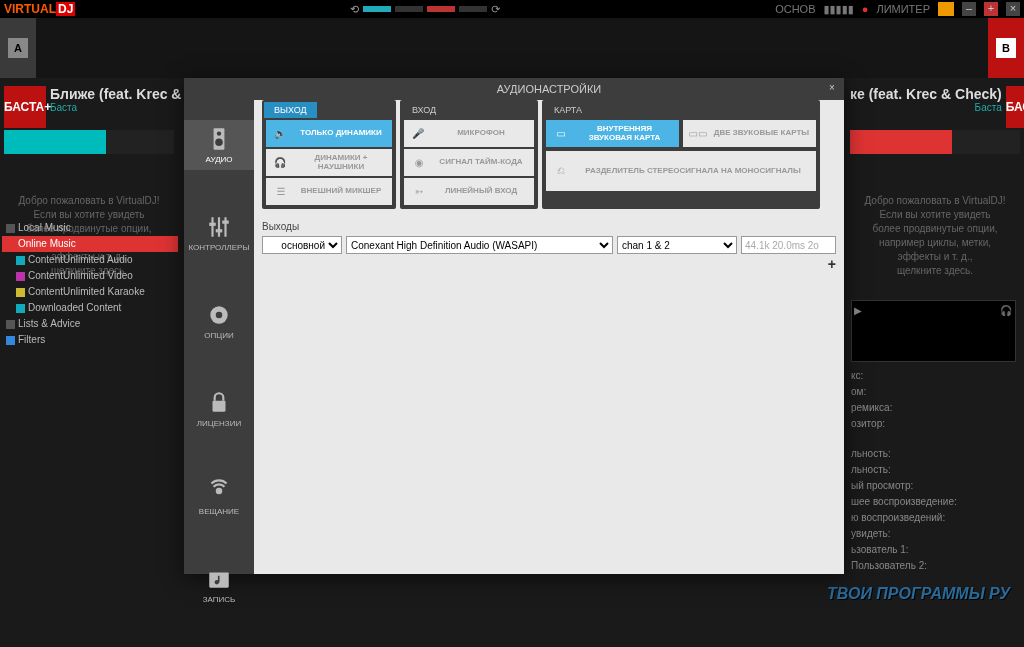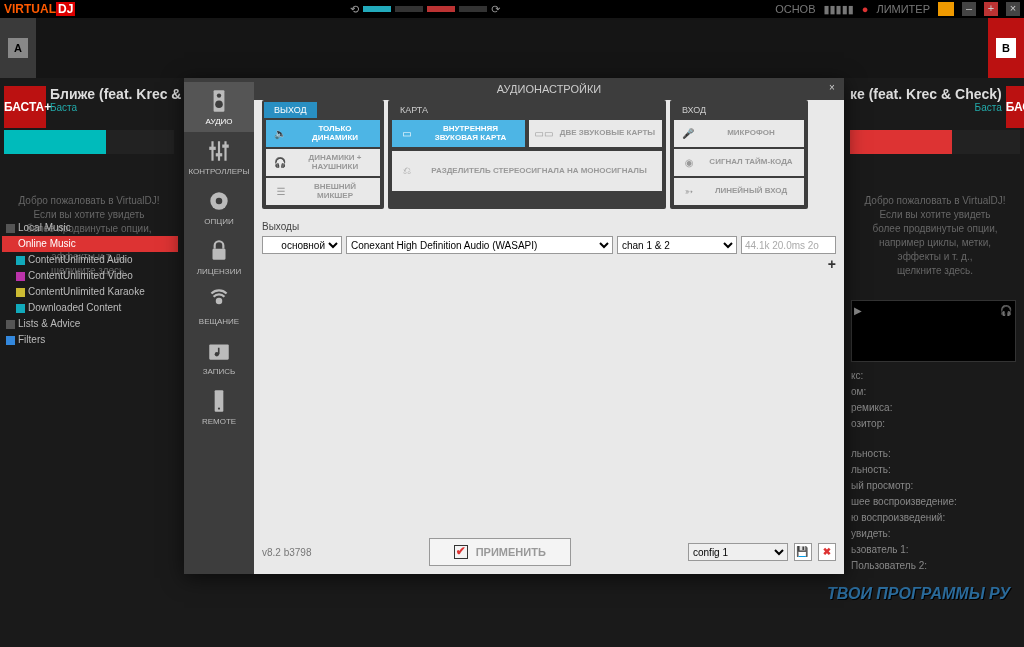--- a/index.html
+++ b/index.html
@@ -50,31 +50,31 @@
 .pv .head{position:absolute;right:2px;top:2px;color:#888;}
 
 .watermark{position:absolute;right:14px;bottom:44px;color:#2a6a9a;font-size:16px;font-weight:bold;font-style:italic;text-shadow:1px 1px #000;}
 
 
 .dialog{position:absolute;left:184px;top:78px;width:660px;height:496px;background:#e9e9e9;box-shadow:0 4px 20px rgba(0,0,0,.6);display:flex;font-size:10px;}
 .dialog-title{position:absolute;left:70px;right:0;top:0;height:22px;background:#3d3d3d;color:#ccc;text-align:center;line-height:22px;font-size:11px;}
 .dialog-close{position:absolute;right:4px;top:3px;width:16px;height:16px;color:#ccc;text-align:center;line-height:14px;}
 
 .side-nav{width:70px;background:#3d3d3d;padding-top:4px;}
-.side-nav .nitem{text-align:center;padding:6px 0;color:#bbb;font-size:8px;}
+.side-nav .nitem{text-align:center;padding:6px 0;color:#bbb;font-size:8px;margin-top:38px;}
 .side-nav .nitem.active{background:#555;color:#fff;}
 .side-nav .nicon{width:26px;height:26px;margin:0 auto 3px;}
 .side-nav svg{fill:#bbb;}
 
 .dialog-body{flex:1;padding:22px 8px 8px 8px;position:relative;display:flex;flex-direction:column;}
 .groups{display:flex;gap:4px;}
 .group{background:#3d3d3d;padding:2px;border-radius:2px;}
 .group-title{background:#298fc2;color:#fff;font-size:9px;padding:3px 10px;display:inline-block;}
 .group-title.dark{background:#3d3d3d;color:#ccc;}
-.group.g1{width:122px;} .group.g2{width:278px;} .group.g3{width:138px;}
+.group.g1{width:134px;} .group.g2{width:278px;} .group.g3{width:138px;}
 .opt{display:flex;align-items:center;gap:6px;background:#e9e9e9;margin:2px;padding:3px 6px;height:27px;cursor:pointer;}
 .opt.sel{background:#4db5e5;color:#fff;}
 .opt .oicon{width:18px;height:18px;display:flex;align-items:center;justify-content:center;}
 .opt .olabel{font-size:8px;font-weight:bold;text-align:center;flex:1;line-height:1.1;}
 .g2 .row{display:flex;}
 .g2 .opt{flex:1;}
 .opt.tall{height:40px;}
 
 .outputs-label{margin-top:12px;color:#444;font-size:10px;}
 .outputs-row{display:flex;gap:4px;margin-top:4px;align-items:center;}
@@ -270,70 +270,60 @@
         <div class="opt">
           <div class="oicon">🎧</div>
           <div class="olabel">ДИНАМИКИ + НАУШНИКИ</div>
         </div>
         <div class="opt">
           <div class="oicon">☰</div>
           <div class="olabel">ВНЕШНИЙ МИКШЕР</div>
         </div>
       </div>
 
+      <div class="group g3">
+        <div class="group-title dark">ВХОД</div>
+        <div class="opt">
+          <div class="oicon">🎤</div>
+          <div class="olabel">МИКРОФОН</div>
+        </div>
+        <div class="opt">
+          <div class="oicon">◉</div>
+          <div class="olabel">СИГНАЛ ТАЙМ-КОДА</div>
+        </div>
+        <div class="opt">
+          <div class="oicon">➳</div>
+          <div class="olabel">ЛИНЕЙНЫЙ ВХОД</div>
+        </div>
+      </div>
+
       <div class="group g2">
         <div class="group-title dark">КАРТА</div>
         <div class="row">
           <div class="opt sel">
             <div class="oicon">▭</div>
             <div class="olabel">ВНУТРЕННЯЯ ЗВУКОВАЯ КАРТА</div>
           </div>
           <div class="opt">
             <div class="oicon">▭▭</div>
             <div class="olabel">ДВЕ ЗВУКОВЫЕ КАРТЫ</div>
           </div>
         </div>
         <div class="row">
           <div class="opt tall" style="width:50%;">
             <div class="oicon">⎌</div>
             <div class="olabel">РАЗДЕЛИТЕЛЬ СТЕРЕОСИГНАЛА НА МОНОСИГНАЛЫ</div>
           </div>
         </div>
       </div>
-
-      <div class="group g3">
-        <div class="group-title dark">ВХОД</div>
-        <div class="opt">
-          <div class="oicon">🎤</div>
-          <div class="olabel">МИКРОФОН</div>
-        </div>
-        <div class="opt">
-          <div class="oicon">◉</div>
-          <div class="olabel">СИГНАЛ ТАЙМ-КОДА</div>
-        </div>
-        <div class="opt">
-          <div class="oicon">➳</div>
-          <div class="olabel">ЛИНЕЙНЫЙ ВХОД</div>
-        </div>
-      </div>
     </div>
 
     <div class="outputs-label">Выходы</div>
     <div class="outputs-row">
       <select class="sel1"><option>основной</option></select>
       <select class="sel2"><option>Conexant High Definition Audio (WASAPI)</option></select>
       <select class="sel3"><option>chan 1 &amp; 2</option></select>
       <input class="txt1" readonly="" value="44.1k 20.0ms 2o" style="">
     </div>
     <div class="plus">+</div>
 
-    <div class="dialog-footer">
-      <span class="version">v8.2 b3798</span>
-      <div class="apply-btn">
-        <div class="chk"></div>
-        <span>ПРИМЕНИТЬ</span>
-      </div>
-      <select class="cfg"><option>config 1</option></select>
-      <div class="fbtn">💾</div>
-      <div class="fbtn del">✖</div>
-    </div>
   </div>
 </div>
 
 </body></html>

